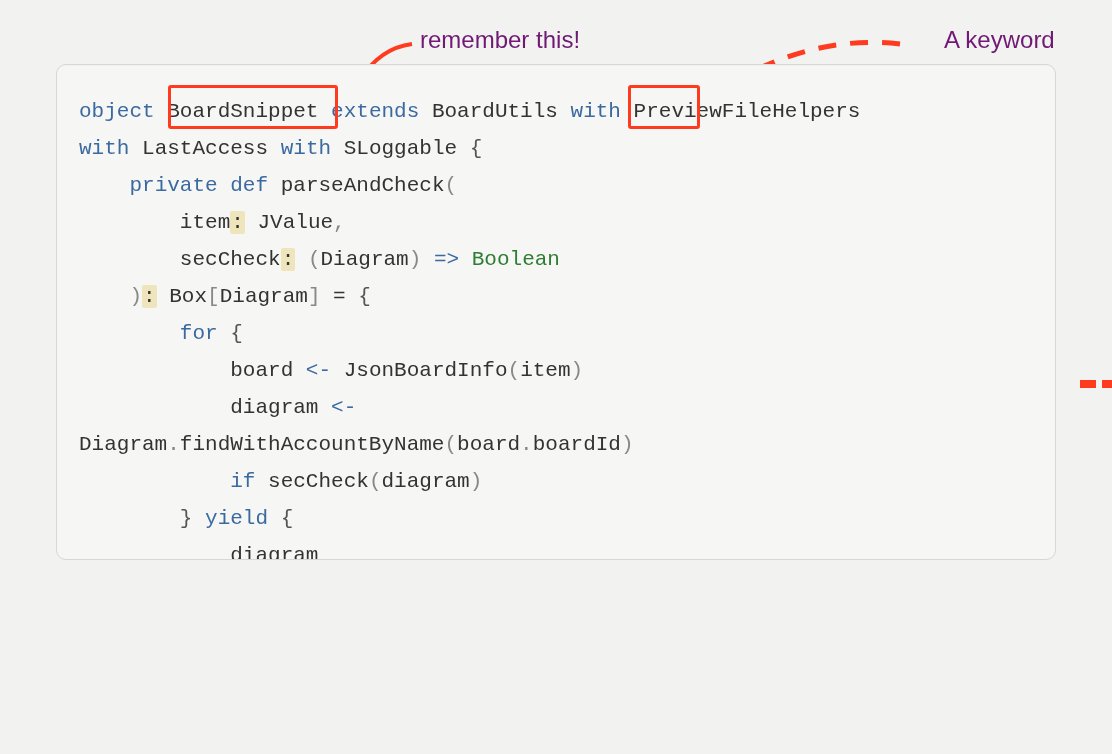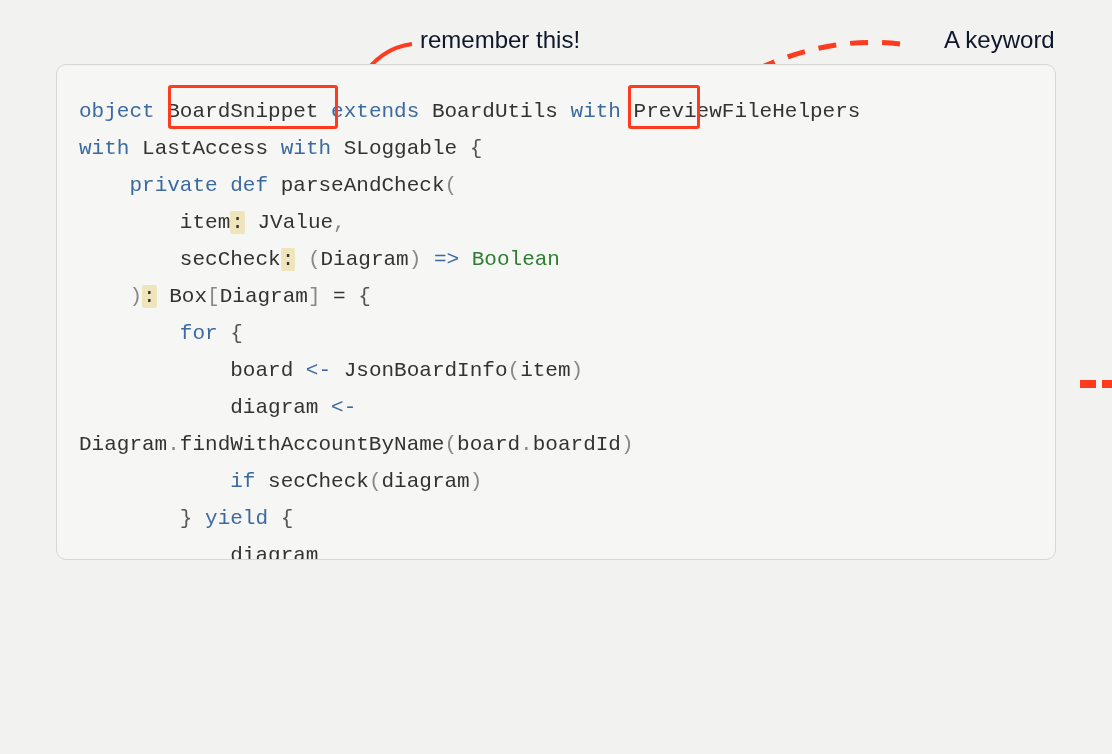--- a/index.html
+++ b/index.html
@@ -7,21 +7,21 @@
     padding: 0;
     width: 1112px;
     height: 754px;
     background: #f2f2f0;
     font-family: -apple-system, BlinkMacSystemFont, "Segoe UI", sans-serif;
     overflow: hidden;
     position: relative;
   }
   .annotation {
     position: absolute;
-    color: #0f172a;
+    color: #701a75;
     font-size: 24px;
     font-weight: 400;
     white-space: nowrap;
   }
   .ann-remember { left: 420px; top: 26px; }
   .ann-keyword  { left: 912px; top: 26px; margin-left: 32px; }
 
   .curve {
     position: absolute;
     pointer-events: none;

